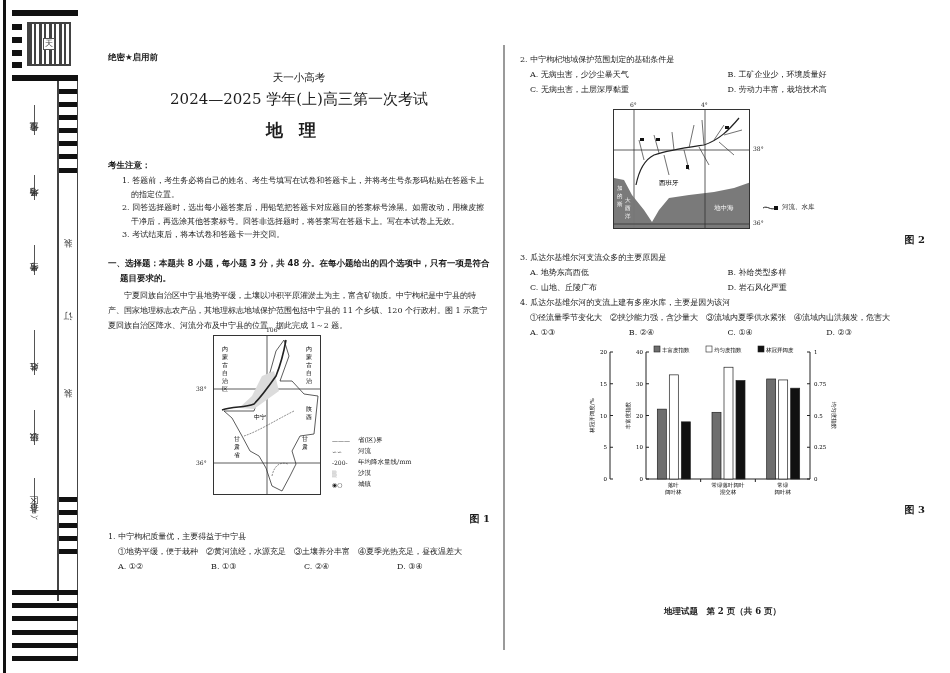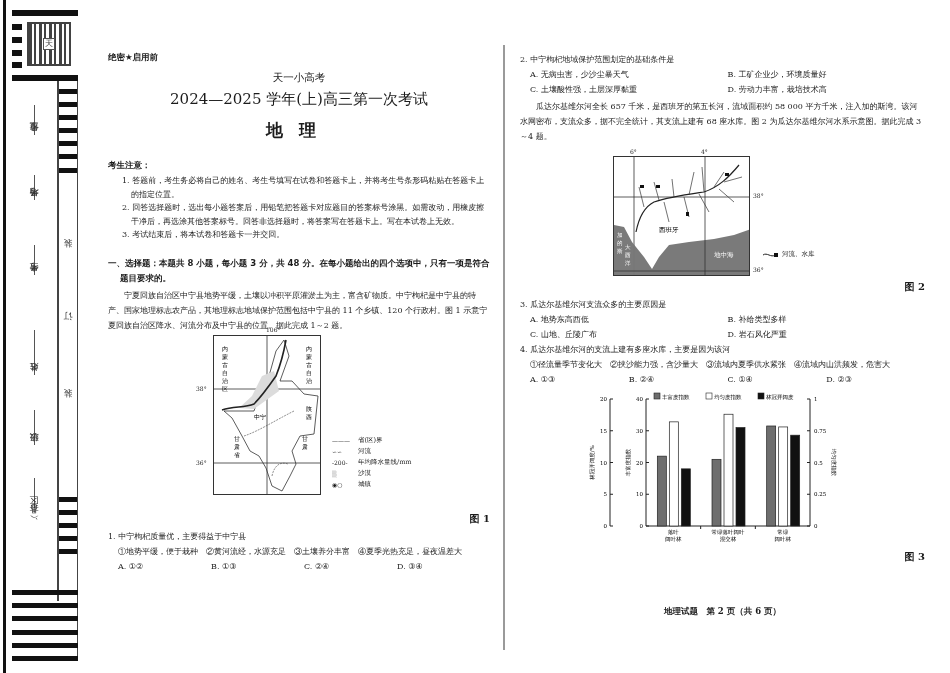--- a/index.html
+++ b/index.html
@@ -223,24 +223,23 @@
 
 </div>
 
 <div class="divider"></div>
 
 <div class="page page-right">
   <div class="q" style="margin-top:12px">2. 中宁枸杞地域保护范围划定的基础条件是</div>
   <div class="opts2">
     <span>A. 无病虫害，少沙尘暴天气</span>
     <span>B. 工矿企业少，环境质量好</span>
-    <span>C. 土壤酸性强，土层深厚黏重</span>
+    <span>C. 无病虫害，土层深厚黏重</span>
     <span>D. 劳动力丰富，栽培技术高</span>
   </div>
-  <p class="para">瓜达尔基维尔河全长 657 千米，是西班牙的第五长河，流域面积约 58 000 平方千米，注入加的斯湾。该河水网密布，支流众多，据不完全统计，其支流上建有 68 座水库。图 2 为瓜达尔基维尔河水系示意图。据此完成 3～4 题。</p>
 
   <div class="map2-wrap">
     <div class="map2">
       <svg width="137" height="120" viewBox="0 0 137 120">
         <path d="M0,68 L10,70 L18,85 L30,100 L38,112 L45,100 L55,88 L75,85 L100,82 L120,78 L137,72 L137,120 L0,120 Z" fill="#7a7a7a"></path>
         <line x1="20" y1="0" x2="20" y2="120" stroke="#777" stroke-width="1.2"></line>
         <line x1="91" y1="0" x2="91" y2="120" stroke="#333" stroke-width="0.8"></line>
         <line x1="0" y1="40" x2="137" y2="40" stroke="#333" stroke-width="0.8"></line>
         <line x1="0" y1="114" x2="137" y2="114" stroke="#333" stroke-width="0.8"></line>
         <path d="M22,75 C25,60 30,50 40,45 C55,40 70,38 90,35 C105,30 115,20 125,8" fill="none" stroke="#222" stroke-width="1.2"></path>

